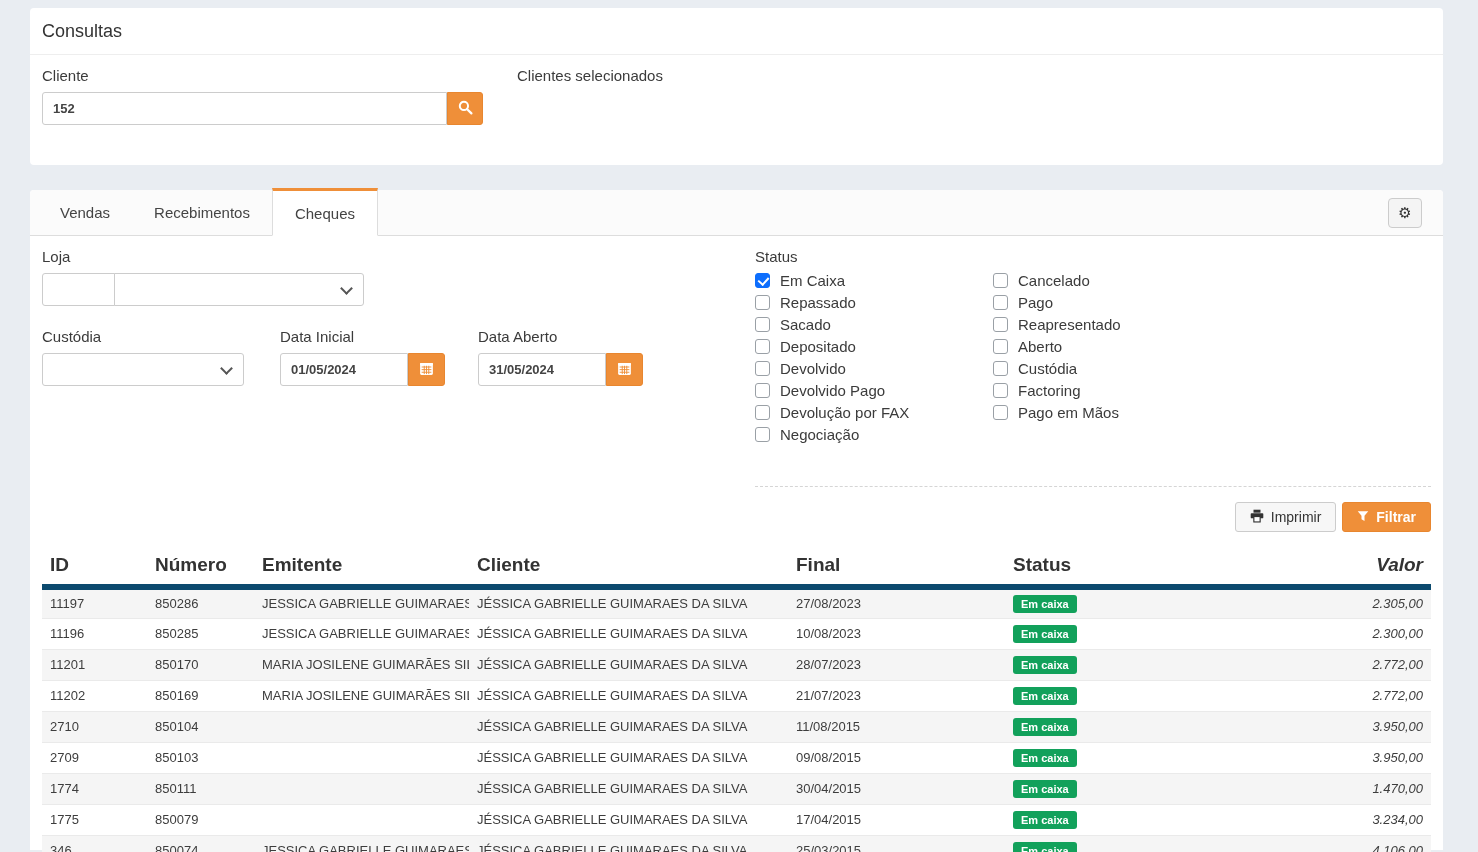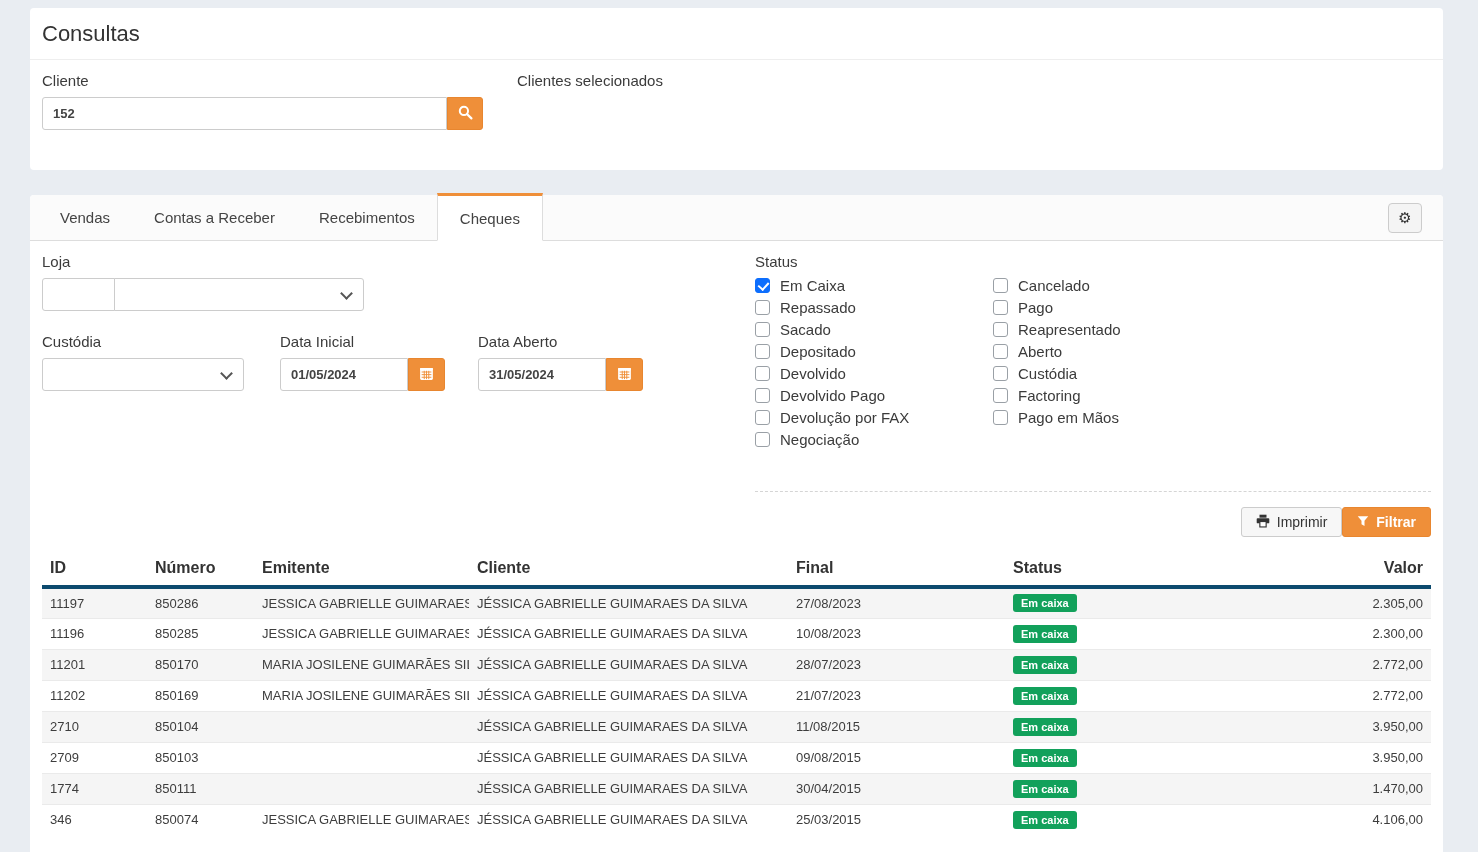--- a/index.html
+++ b/index.html
@@ -4,21 +4,21 @@
 <style>
   * { box-sizing: border-box; margin: 0; padding: 0; }
   html,body { width:1478px; height:852px; overflow:hidden; }
   body {
     font-family: "Liberation Sans", "DejaVu Sans", sans-serif;
     background:#e9edf2; color:#3b3b3b;
   }
   .panel { background:#fff; width:1413px; margin-left:30px; border-radius:4px; }
   
   .top-panel { margin-top:8px; }
-  .panel-title { font-size:22px; color:#333; padding:13px 12px 12px; border-bottom:1px solid #eee; }
+  .panel-title { font-size:18px; color:#333; padding:13px 12px 12px; border-bottom:1px solid #eee; }
   .top-body { display:flex; padding:12px 12px 40px; }
   .field-label { font-size:15px; color:#3b3b3b; display:block; margin-bottom:8px; }
   .col-cliente { width:475px; }
   .input-group { display:flex; }
   .text-input {
     height:33px; border:1px solid #ccc; border-radius:3px 0 0 3px;
     font-size:13px; padding:0 10px; color:#444; outline:none;
     font-family:"Liberation Sans","DejaVu Sans",sans-serif;
     font-weight:bold;
   }
@@ -79,41 +79,41 @@
     position:relative; flex:none;
   }
   .checkbox.checked { background:#0d6efd; border-color:#0d6efd; }
   .checkbox.checked::after {
     content:""; position:absolute; left:4px; top:1px; width:5px; height:8px;
     border:solid #fff; border-width:0 2px 2px 0; transform:rotate(42deg);
   }
   
   .actions {
     border-top:1px dashed #d5d5d5; margin:32px 12px 0 725px; padding-top:15px;
-    display:flex; justify-content:flex-end; gap:0;
+    display:flex; justify-content:flex-end; gap:6px;
   }
   .btn {
     height:30px; padding:0 14px; border-radius:3px; font-size:14px;
     display:inline-flex; align-items:center; gap:7px; cursor:pointer;
     font-family:"Liberation Sans","DejaVu Sans",sans-serif;
   }
   .btn-light { background:#f7f7f7; border:1px solid #ccc; color:#333; }
   .btn-orange { background:#ef8f39; border:1px solid #e8862f; color:#fff;font-weight:bold; }
   
   .cheques-table { margin:14px 12px 0; width:1389px; border-collapse:collapse; table-layout:fixed; }
   .cheques-table th {
-    font-size:16px; font-weight:bold; color:#333; text-align:left;
-    padding:8px; border-bottom:4px solid #0c4a6e; white-space:nowrap;
+    font-size:19px; font-weight:bold; color:#333; text-align:left;
+    padding:8px; border-bottom:6px solid #0c4a6e; white-space:nowrap;
   }
   .cheques-table td {
     font-size:13px; color:#3d3d3d; padding:0 8px; height:31px;
     white-space:nowrap; overflow:hidden; border-top:1px solid #eaeaea;
   }
   .cheques-table tbody tr:nth-child(odd) { background:#f5f5f5; }
-  .cheques-table .num { text-align:right; }
+  .cheques-table .num { text-align:right;font-style:italic; }
   .badge {
     background:#12a15b; color:#fff; font-size:11px; font-weight:bold;
     padding:3px 8px; border-radius:3px; display:inline-block;
   }
 </style>
 </head>
 <body>
 
 <div class="panel top-panel">
   <div class="panel-title">Consultas</div>
@@ -135,21 +135,20 @@
     <div class="col-selected">
       <label class="field-label">Clientes selecionados</label>
     </div>
   </div>
 </div>
 
 <div class="panel main-panel">
   <div class="tabbar">
 
     <div class="tab">Vendas</div>
-      <div class="tab">Contas a Receber</div>
       <div class="tab">Recebimentos</div>
       <div class="tab active">Cheques</div>
       <div class="gear-btn">
       <span>⚙</span>
     </div>
   </div>
 
   <div class="filter-area">
     <div class="filter-left">
       <label class="field-label">Loja</label>
@@ -369,20 +368,29 @@
         <tr>
           <td>1774</td>
           <td>850111</td>
           <td></td>
           <td>JÉSSICA GABRIELLE GUIMARAES DA SILVA</td>
           <td>30/04/2015</td>
           <td><span class="badge">Em caixa</span></td>
           <td class="num">1.470,00</td>
         </tr>
         <tr>
+          <td>1775</td>
+          <td>850079</td>
+          <td></td>
+          <td>JÉSSICA GABRIELLE GUIMARAES DA SILVA</td>
+          <td>17/04/2015</td>
+          <td><span class="badge">Em caixa</span></td>
+          <td class="num">3.234,00</td>
+        </tr>
+        <tr>
           <td>346</td>
           <td>850074</td>
           <td>JESSICA GABRIELLE GUIMARAES SILVA</td>
           <td>JÉSSICA GABRIELLE GUIMARAES DA SILVA</td>
           <td>25/03/2015</td>
           <td><span class="badge">Em caixa</span></td>
           <td class="num">4.106,00</td>
         </tr>
       </tbody>
   </table>

